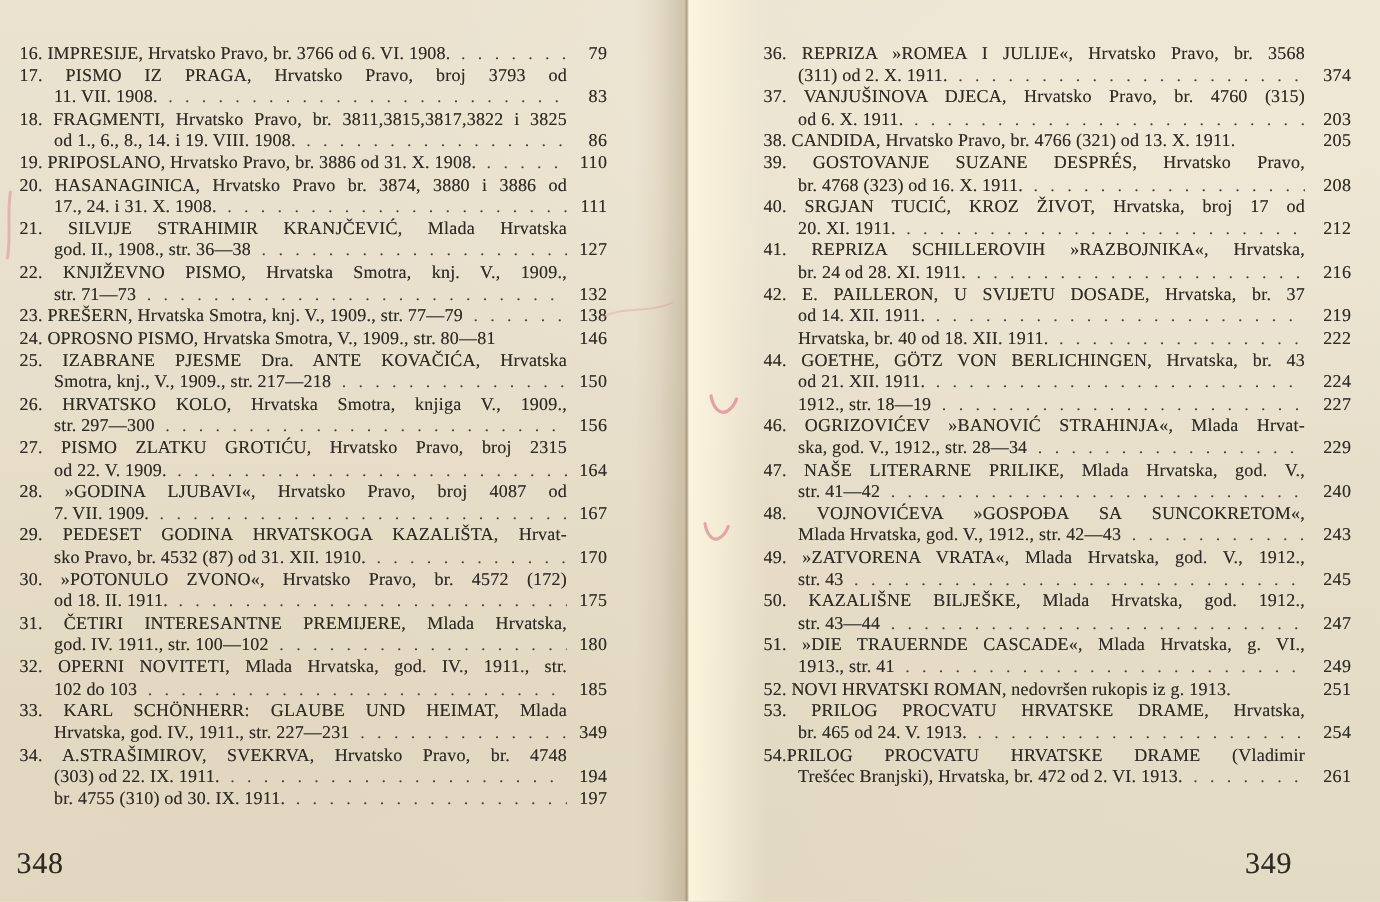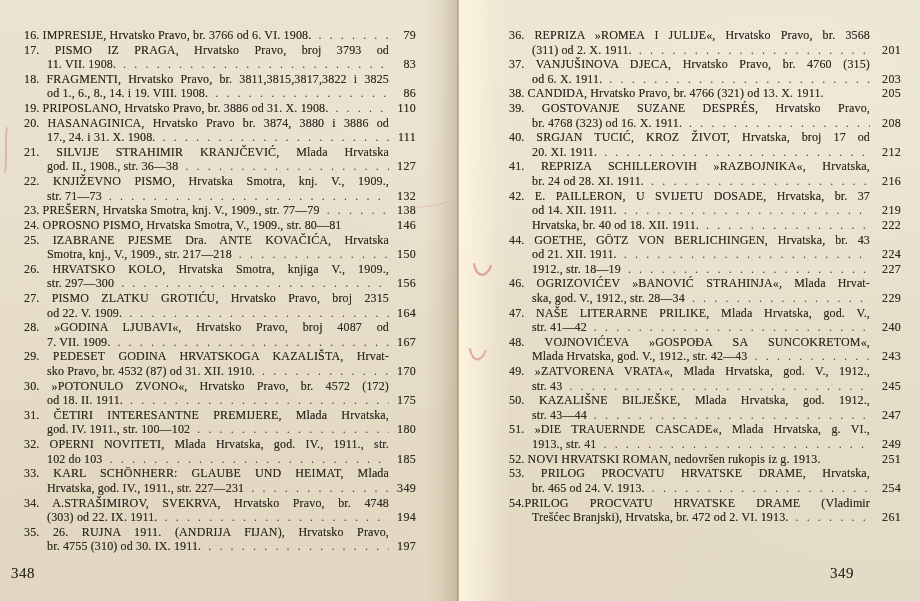--- a/index.html
+++ b/index.html
@@ -12,34 +12,34 @@
       radial-gradient(120% 80% at 85% 15%, rgba(255,250,236,0.28), transparent 50%),
       linear-gradient(180deg, rgba(255,252,240,0.10), rgba(190,172,140,0.10));
   }
   .gutter-shade{position:absolute;left:424px;top:0;width:34px;height:601px;pointer-events:none;
     background:linear-gradient(90deg, rgba(150,128,92,0) 0%, rgba(150,128,92,0.10) 45%, rgba(134,112,76,0.30) 100%);}
   .gutter-line{position:absolute;left:457px;top:0;width:2px;height:601px;pointer-events:none;
     background:rgba(110,90,55,0.30);filter:blur(0.4px);}
   .gutter-light{position:absolute;left:459px;top:0;width:52px;height:601px;pointer-events:none;
     background:linear-gradient(90deg, rgba(253,245,223,0.95) 0%, rgba(250,241,219,0.70) 40%, rgba(246,238,217,0.35) 70%, rgba(246,238,217,0) 100%);}
   .page{position:absolute;top:28px;}
-  #left-page{left:13px;width:392px;margin-left:11px;}
+  #left-page{left:13px;width:392px;}
   #right-page{left:509px;width:392px;}
   .line{display:flex;align-items:baseline;height:14.62px;line-height:14.62px;
     font-size:12px;color:var(--ink,#2f2b23);white-space:nowrap;
     text-shadow:0 0 0.35px rgba(47,43,35,0.55);}
   .line .txt{flex:0 1 auto;min-width:0;overflow:hidden;letter-spacing:0.15px;}
   .line.cont{padding-left:23px;}
   .line.just .txt{flex:1 1 auto;text-align:justify;text-align-last:justify;}
   .line.just .lead{flex:0 0 0;min-width:0;padding:0;}
   .lead{flex:1 1 0;min-width:2px;overflow:hidden;letter-spacing:2.6px;
     padding:0 5px 0 7px;color:var(--leader,#433f35);text-shadow:none;}
   .pg{flex:0 0 27px;text-align:right;letter-spacing:0.3px;}
   #right-page .pg{flex-basis:31px;}
-  .folio{position:absolute;top:565px;font-size:15px;color:var(--ink,#2f2b23);
+  .folio{position:absolute;top:565px;font-size:20px;color:var(--ink,#2f2b23);
     letter-spacing:0.5px;text-shadow:0 0 0.35px rgba(47,43,35,0.5);}
   #folio-left{left:11px;}
   #folio-right{left:806px;margin-left:24px;}
   .mark{position:absolute;pointer-events:none;}
 </style>
 </head>
 <body style="background-color: rgb(232, 224, 204);">
 
 <div class="gutter-shade"></div>
 <div class="gutter-line"></div>
@@ -209,42 +209,37 @@
     <div class="line just">
       <span class="txt">34. A.STRAŠIMIROV, SVEKRVA, Hrvatsko Pravo, br. 4748</span>
       <span class="lead"></span>
       <span class="pg"></span>
     </div>
     <div class="line cont">
       <span class="txt">(303) od 22. IX. 1911.</span>
       <span class="lead">. . . . . . . . . . . . . . . . . . . . . . . . . . . . . . . . . . . . . . . . . . . . . . . . . . . . . . . . . . . . . . . . . . . . . . </span>
       <span class="pg">194</span>
     </div>
-    <div class="line just">
-      <span class="txt">35. 26. RUJNA 1911. (ANDRIJA FIJAN), Hrvatsko Pravo,</span>
-      <span class="lead"></span>
-      <span class="pg"></span>
-    </div>
     <div class="line cont">
       <span class="txt">br. 4755 (310) od 30. IX. 1911.</span>
       <span class="lead">. . . . . . . . . . . . . . . . . . . . . . . . . . . . . . . . . . . . . . . . . . . . . . . . . . . . . . . . . . . . . . . . . . . . . . </span>
       <span class="pg">197</span>
     </div>
   </div>
 
 <div class="page" id="right-page">
     <div class="line just">
       <span class="txt">36. REPRIZA »ROMEA I JULIJE«, Hrvatsko Pravo, br. 3568</span>
       <span class="lead"></span>
       <span class="pg"></span>
     </div>
     <div class="line cont">
       <span class="txt">(311) od 2. X. 1911.</span>
       <span class="lead">. . . . . . . . . . . . . . . . . . . . . . . . . . . . . . . . . . . . . . . . . . . . . . . . . . . . . . . . . . . . . . . . . . . . . . </span>
-      <span class="pg">201</span>
+      <span class="pg">374</span>
     </div>
     <div class="line just">
       <span class="txt">37. VANJUŠINOVA DJECA, Hrvatsko Pravo, br. 4760 (315)</span>
       <span class="lead"></span>
       <span class="pg"></span>
     </div>
     <div class="line cont">
       <span class="txt">od 6. X. 1911.</span>
       <span class="lead">. . . . . . . . . . . . . . . . . . . . . . . . . . . . . . . . . . . . . . . . . . . . . . . . . . . . . . . . . . . . . . . . . . . . . . </span>
       <span class="pg">203</span>

